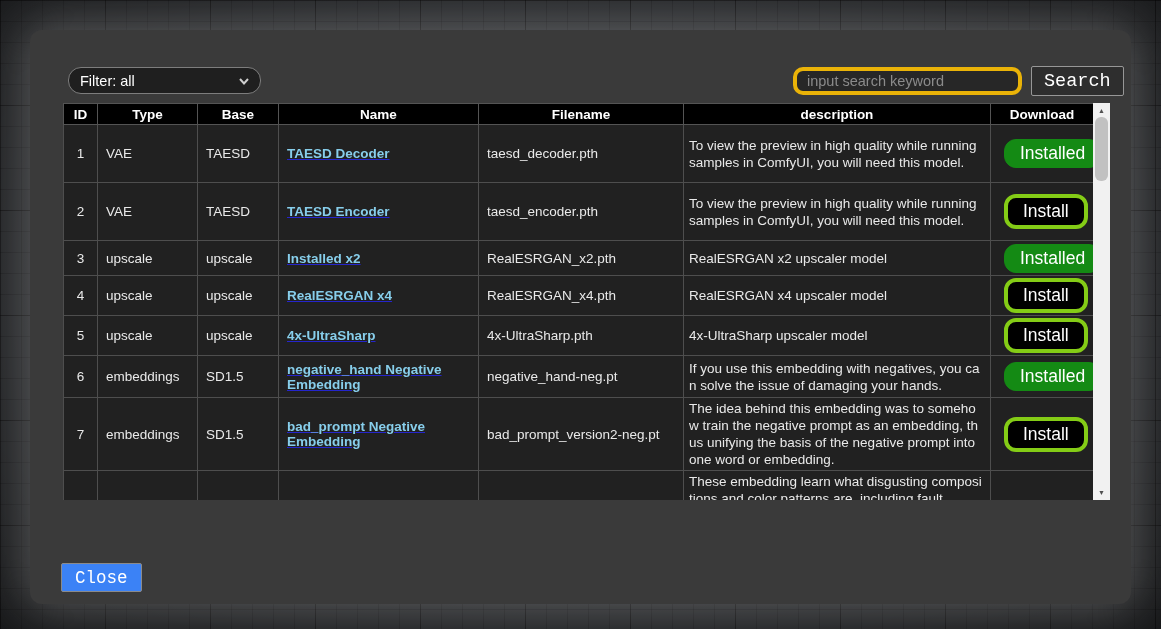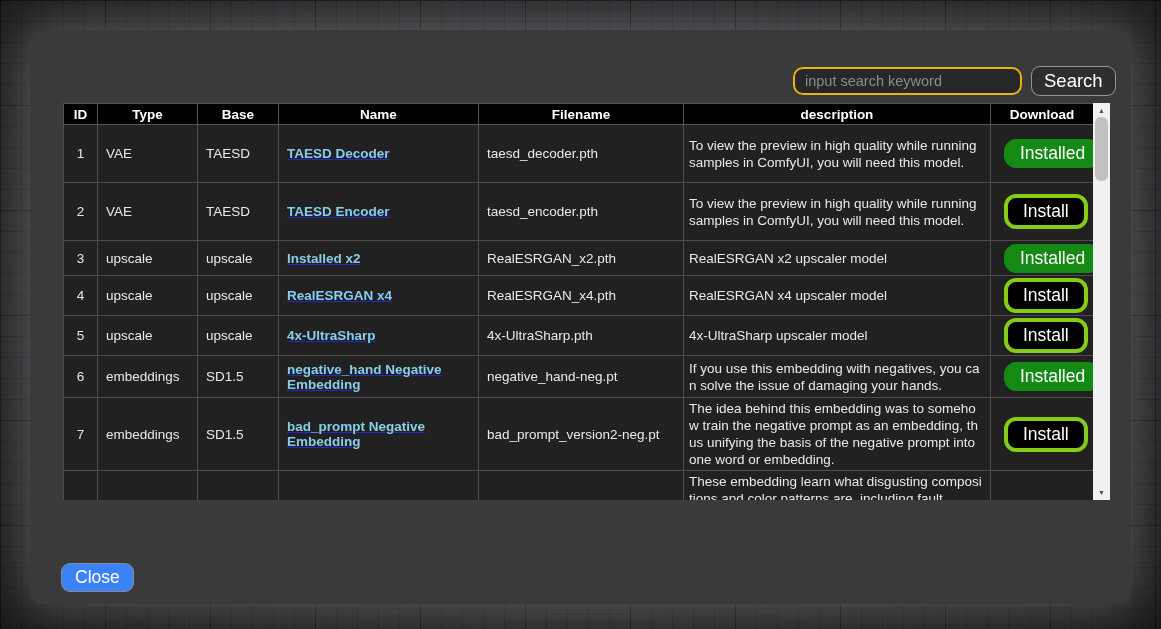--- a/index.html
+++ b/index.html
@@ -34,28 +34,28 @@
   .filter-select{
     position:absolute;left:38px;top:37px;width:193px;height:27px;
     background:#1f1f1f;border:1px solid #7d7d7d;border-radius:13px;
     color:#fff;font-size:14.5px;display:flex;align-items:center;
     padding:0 10px 0 11px;cursor:default;
   }
   .filter-select .label{flex:1;}
   .chev{width:12px;height:12px;stroke:#cfcfcf;stroke-width:2;fill:none;}
   .search-input{
     position:absolute;left:763px;top:37px;width:229px;height:28px;
-    background:#272727;border:2px solid #eab308;border-radius:10px;
+    background:#272727;border:4px solid #eab308;border-radius:10px;
     color:#ddd;font-size:14.5px;padding:0 10px;outline:none;
     font-family:"Liberation Sans",sans-serif;
   }
   .search-input::placeholder{color:#8b8b8b;}
   .btn{
-    font-family:Liberation Sans, sans-serif;color:#fff;cursor:pointer;
-    background:#2e2e2e;border:1px solid #979797;border-radius:9px;
+    font-family:Liberation Mono, monospace;color:#fff;cursor:pointer;
+    background:#2e2e2e;border:1px solid #979797;border-radius:2px;
   }
   .search-btn{
     position:absolute;left:1001px;top:36px;height:30px;padding:0 12px;
     font-size:18.5px;
   }
   .close-btn{
     position:absolute;left:31px;top:533px;height:29px;padding:0 13px;
     font-size:17.5px;border-color:#8a8a8a;background:#3b82f6;
   }
   
@@ -112,20 +112,26 @@
   .sb-thumb{
     position:absolute;left:2px;top:14px;width:13px;height:64px;
     background:#c1c1c1;border-radius:6px;cursor:pointer;
   }
 </style>
 </head>
 <body>
 
 <div class="dialog">
 
+  <div class="filter-select">
+    <span class="label">Filter: all</span>
+    <svg class="chev" viewBox="0 0 12 12">
+        <polyline points="2,4 6,8.5 10,4"></polyline>
+      </svg>
+  </div>
 
   <input class="search-input" type="text" placeholder="input search keyword" style="">
   <button class="btn search-btn">Search</button>
 
   <div class="table-wrap">
     <table>
       <colgroup>
         <col class="c-id">
           <col class="c-type">
           <col class="c-base">

